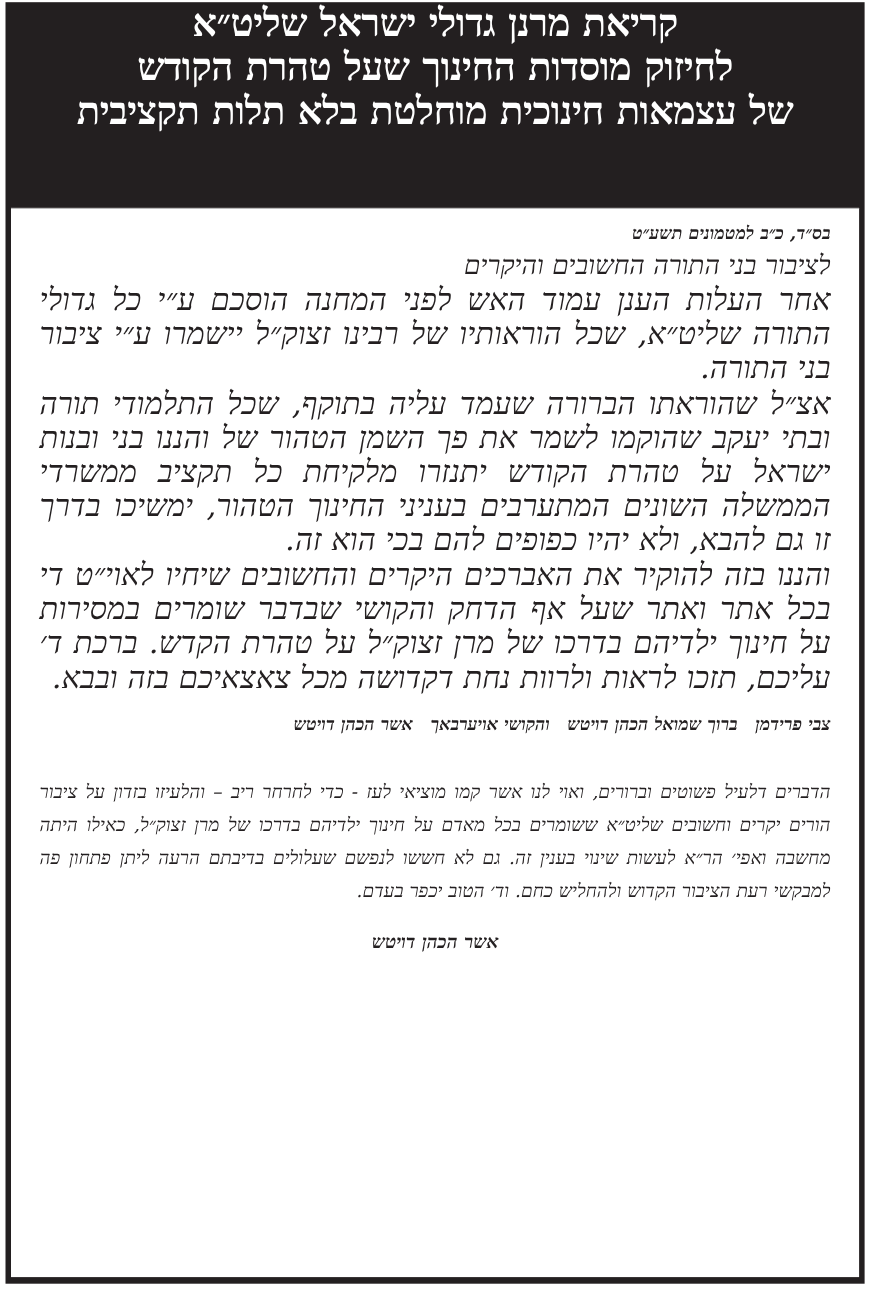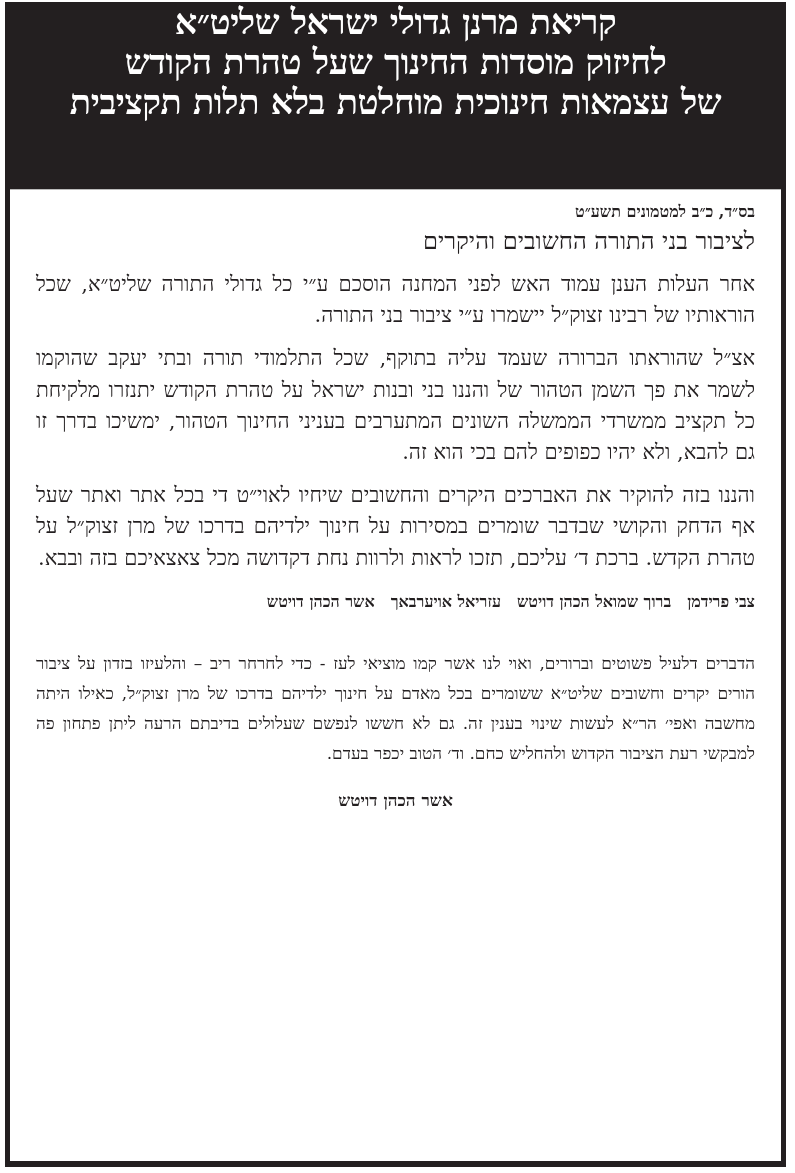--- a/index.html
+++ b/index.html
@@ -14,24 +14,25 @@
     color: #ffffff; direction: rtl;
     font-family: "DejaVu Serif", serif; font-weight: bold;
   }
   .header .hl { font-size: 35px; line-height: 40px; white-space: nowrap; letter-spacing: -0.5px; }
   .body-box {
     position: absolute; left: 5px; top: 187px; width: 771px; height: 972px;
     background: #ffffff; box-sizing: border-box;
     border-top: 1px solid #bbbbbb;
     direction: rtl; font-family: "DejaVu Serif", serif; color: #231f20;
     padding: 10px 26px 0 26px;
+    font-style: italic;
   }
   .date { font-size: 16px; font-weight: bold; line-height: 24px; margin-bottom: 2px; }
   .addr { font-size: 24px; line-height: 31px; }
-  .para { font-size: 21px; line-height: 31.2px; text-align: justify; text-align-last: right; margin-top: 12px; }
+  .para { font-size: 28px; line-height: 31.2px; text-align: justify; text-align-last: right; }
   .sigs {
     display: flex; justify-content: flex-start; gap: 16px;
     font-size: 16px; font-weight: bold; margin-top: 16px; line-height: 24px; white-space: nowrap;
   }
   .note {
     margin-top: 34px; font-size: 17px; line-height: 30px;
     text-align: justify; text-align-last: right;
   }
   .sig-final { text-align: center; font-size: 17px; font-weight: bold; margin-top: 20px; line-height: 24px; }
 </style>
@@ -48,20 +49,20 @@
   <div class="body-box">
     <div class="date">בס״ד, כ״ב למטמונים תשע״ט</div>
     <div class="addr">לציבור בני התורה החשובים והיקרים</div>
     <div class="para">אחר העלות הענן עמוד האש לפני המחנה הוסכם ע״י כל גדולי התורה שליט״א, שכל הוראותיו של רבינו זצוק״ל יישמרו ע״י ציבור בני התורה.</div>
     <div class="para">אצ״ל שהוראתו הברורה שעמד עליה בתוקף, שכל התלמודי תורה ובתי יעקב שהוקמו לשמר את פך השמן הטהור של והננו בני ובנות ישראל על טהרת הקודש יתנזרו מלקיחת כל תקציב ממשרדי הממשלה השונים המתערבים בעניני החינוך הטהור, ימשיכו בדרך זו גם להבא, ולא יהיו כפופים להם בכי הוא זה.</div>
     <div class="para">והננו בזה להוקיר את האברכים היקרים והחשובים שיחיו לאוי״ט די בכל אתר ואתר שעל אף הדחק והקושי שבדבר שומרים במסירות על חינוך ילדיהם בדרכו של מרן זצוק״ל על טהרת הקדש. ברכת ד׳ עליכם, תזכו לראות ולרוות נחת דקדושה מכל צאצאיכם בזה ובבא.</div>
 
     <div class="sigs">
       <span>צבי פרידמן</span>
       <span>ברוך שמואל הכהן דויטש</span>
-      <span>עזריאל אויערבאך</span>
+      <span>והקושי אויערבאך</span>
       <span>אשר הכהן דויטש</span>
     </div>
 
     <div class="note">הדברים דלעיל פשוטים וברורים, ואוי לנו אשר קמו מוציאי לעז - כדי לחרחר ריב – והלעיזו בזדון על ציבור הורים יקרים וחשובים שליט״א ששומרים בכל מאדם על חינוך ילדיהם בדרכו של מרן זצוק״ל, כאילו היתה מחשבה ואפי׳ הר״א לעשות שינוי בענין זה. גם לא חששו לנפשם שעלולים בדיבתם הרעה ליתן פתחון פה למבקשי רעת הציבור הקדוש ולהחליש כחם. וד׳ הטוב יכפר בעדם.</div>
     <div class="sig-final">אשר הכהן דויטש</div>
   </div>
 </div>
 
 </body></html>

